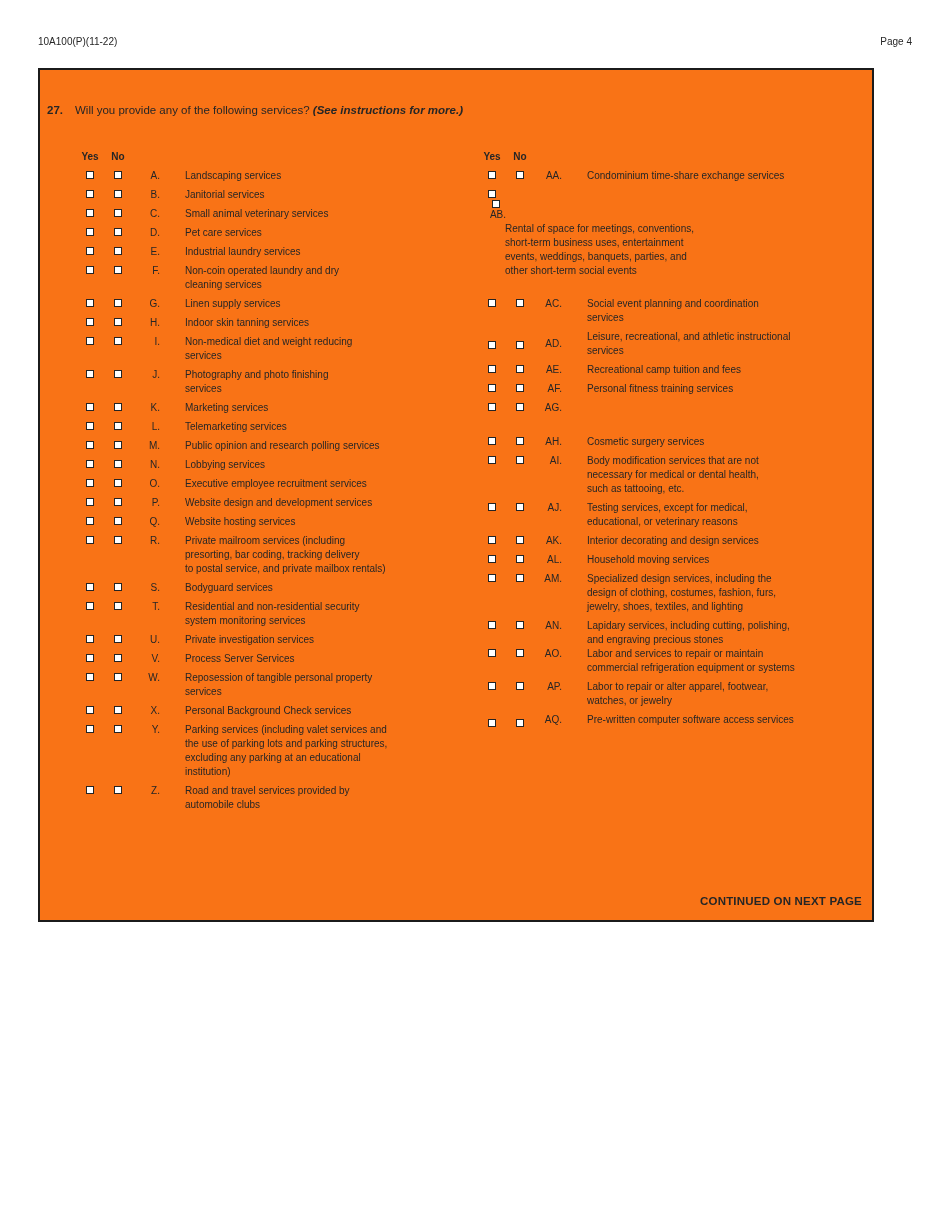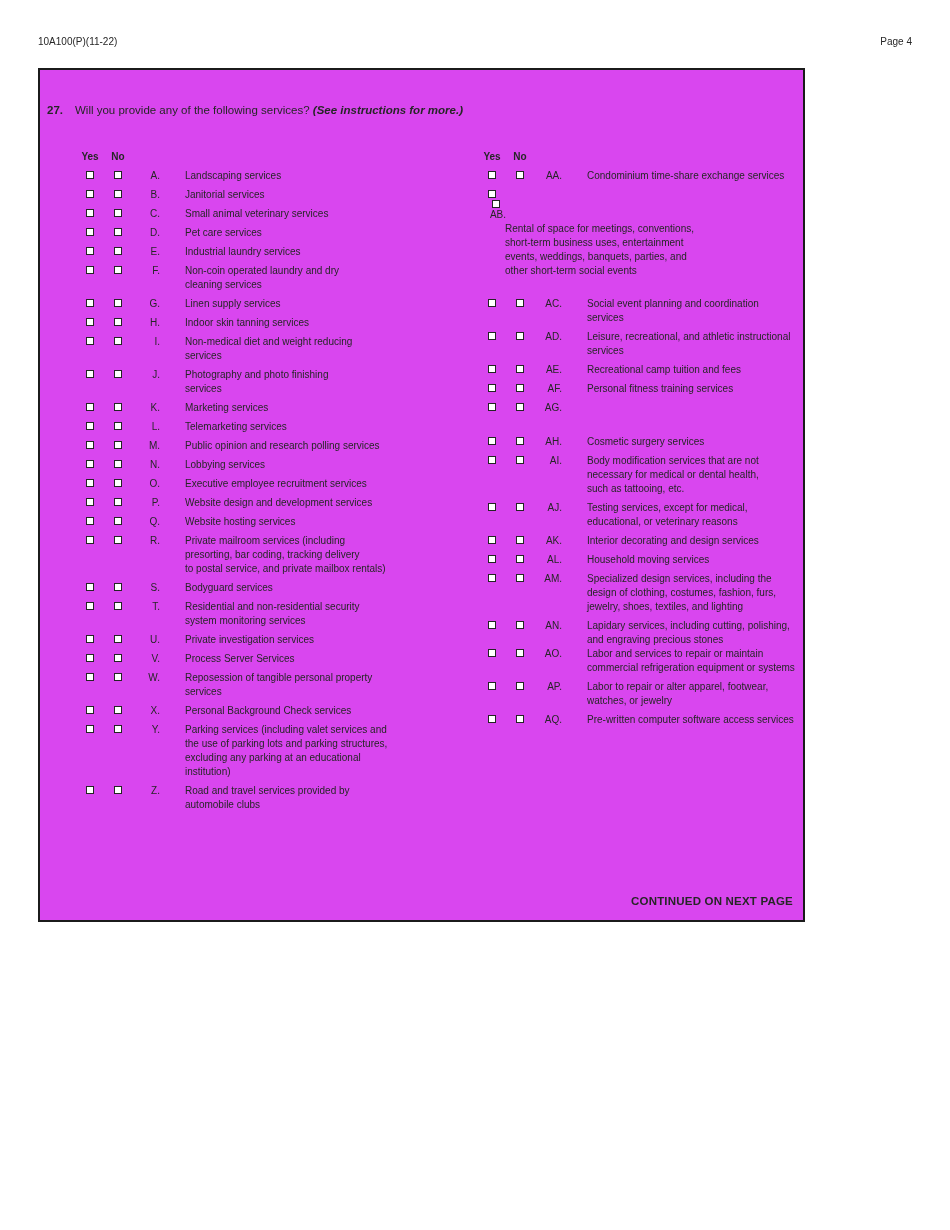--- a/index.html
+++ b/index.html
@@ -14,23 +14,23 @@
   .page-header {
     position: absolute;
     left: 38px; right: 38px; top: 36px;
     display: flex;
     justify-content: space-between;
     font-size: 10px;
   }
   .form-box {
     position: absolute;
     left: 38px; top: 68px;
-    width: 767px; height: 854px;
+    width: 836px; height: 854px;
     border: 2px solid #1b1b1b;
-    background: #d946ef;
+    background: #f97316;
   }
   .question-line {
     position: absolute;
     left: 7px; top: 34px;
     font-size: 11.5px;
     white-space: nowrap;
   }
   .q-num { font-weight: bold; }
   .q-text { margin-left: 12px; }
   .q-note { font-weight: bold; font-style: italic; }
@@ -423,21 +423,21 @@
             <span class="checkbox"></span>
           </span>
     <span class="cell-no">
             <span class="checkbox"></span>
           </span>
     <span class="item-letter">AC.</span>
     <span class="item-text">Social event planning and coordination
 services</span>
   </div>
 
-  <div class="svc-row" style="margin-bottom:5px;">
+  <div class="svc-row" style="margin-bottom:5px;align-items:center;">
     <span class="cell-yes">
             <span class="checkbox"></span>
           </span>
     <span class="cell-no">
             <span class="checkbox"></span>
           </span>
     <span class="item-letter">AD.</span>
     <span class="item-text">Leisure, recreational, and athletic instructional
 services</span>
   </div>
@@ -574,21 +574,21 @@
             <span class="checkbox"></span>
           </span>
     <span class="cell-no">
             <span class="checkbox"></span>
           </span>
     <span class="item-letter">AP.</span>
     <span class="item-text">Labor to repair or alter apparel, footwear,
 watches, or jewelry</span>
   </div>
 
-  <div class="svc-row" style="margin-bottom:12px;">
+  <div class="svc-row" style="margin-bottom:12px;align-items:flex-end;">
     <span class="cell-yes">
             <span class="checkbox"></span>
           </span>
     <span class="cell-no">
             <span class="checkbox"></span>
           </span>
     <span class="item-letter">AQ.</span>
     <span class="item-text">Pre-written computer software access services</span>
   </div>
 </div>

